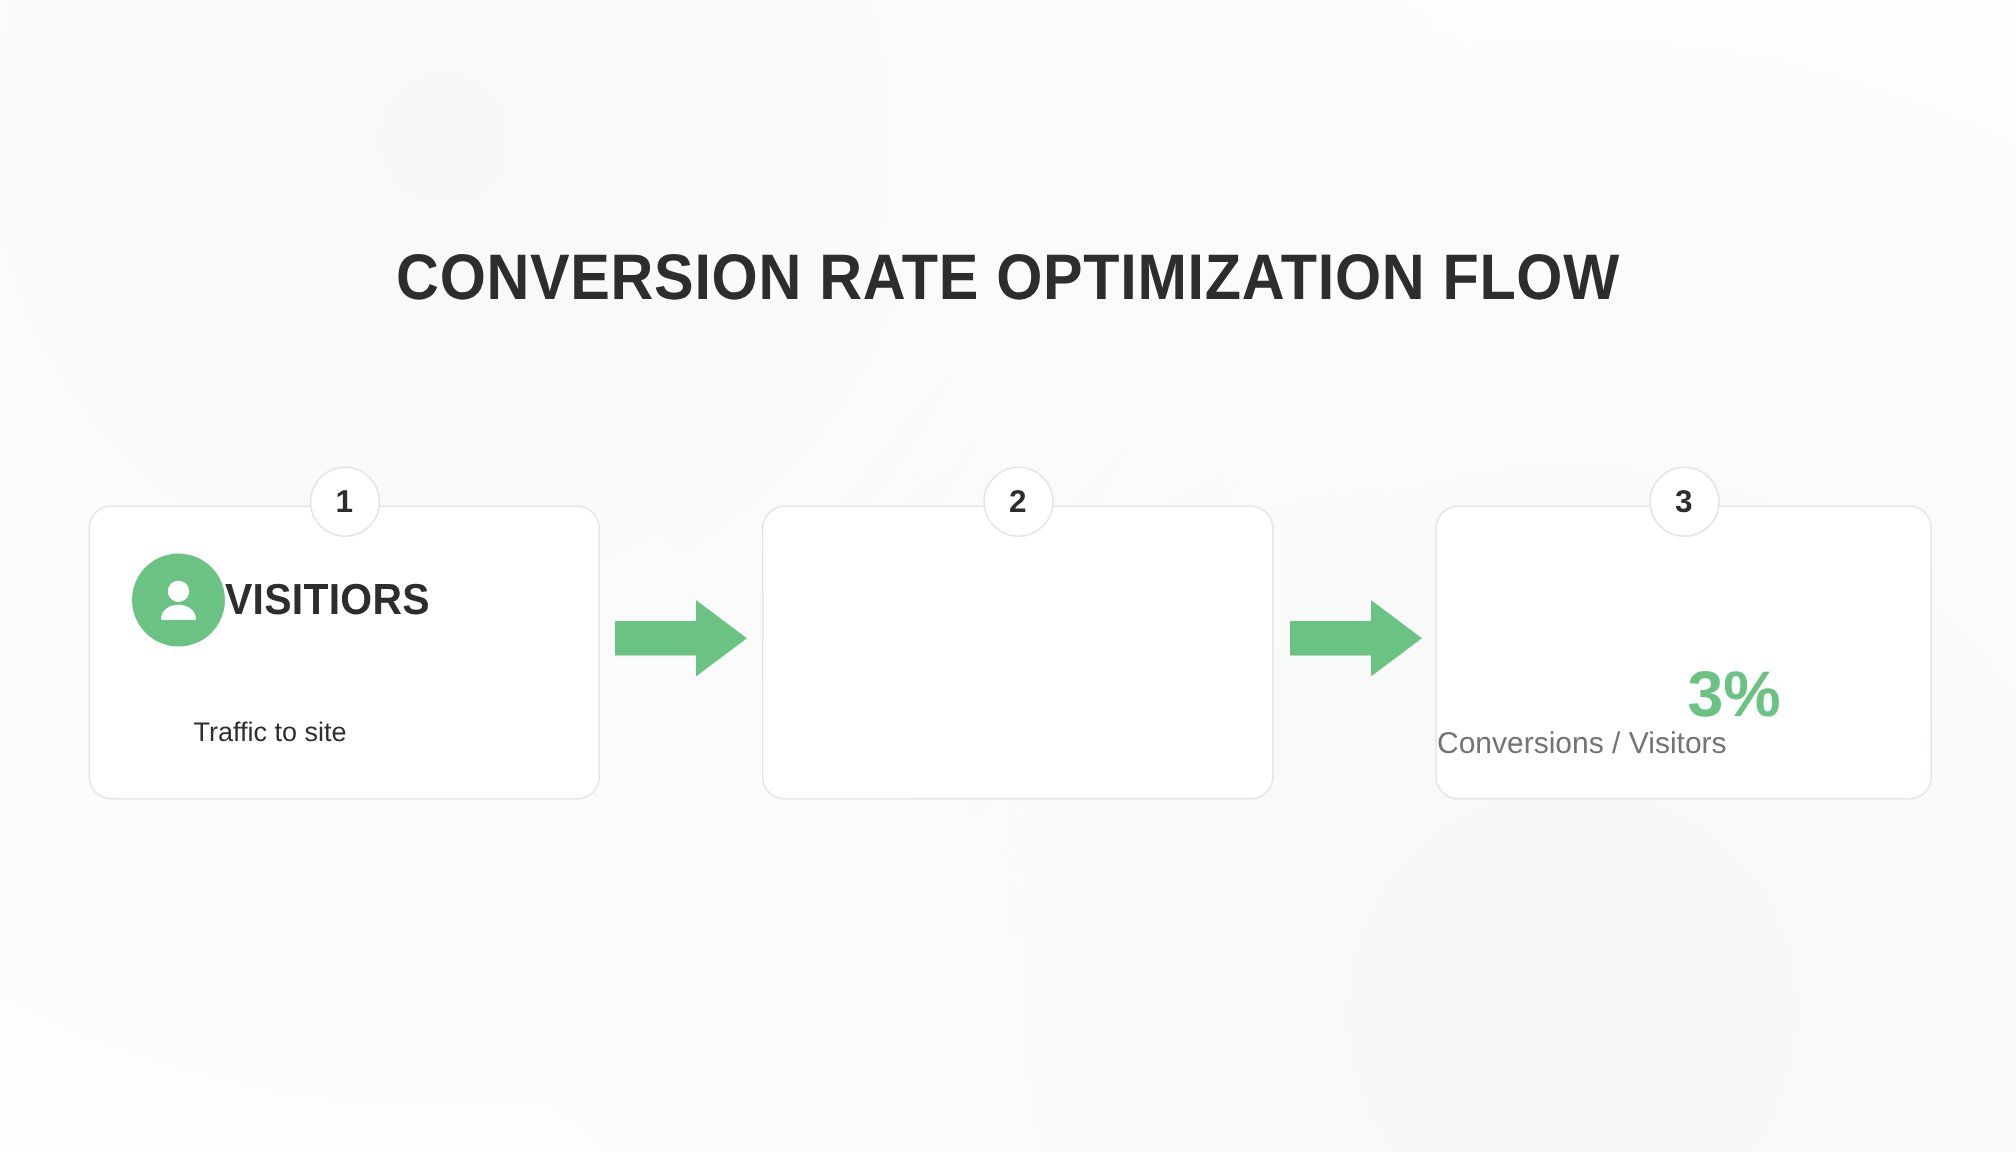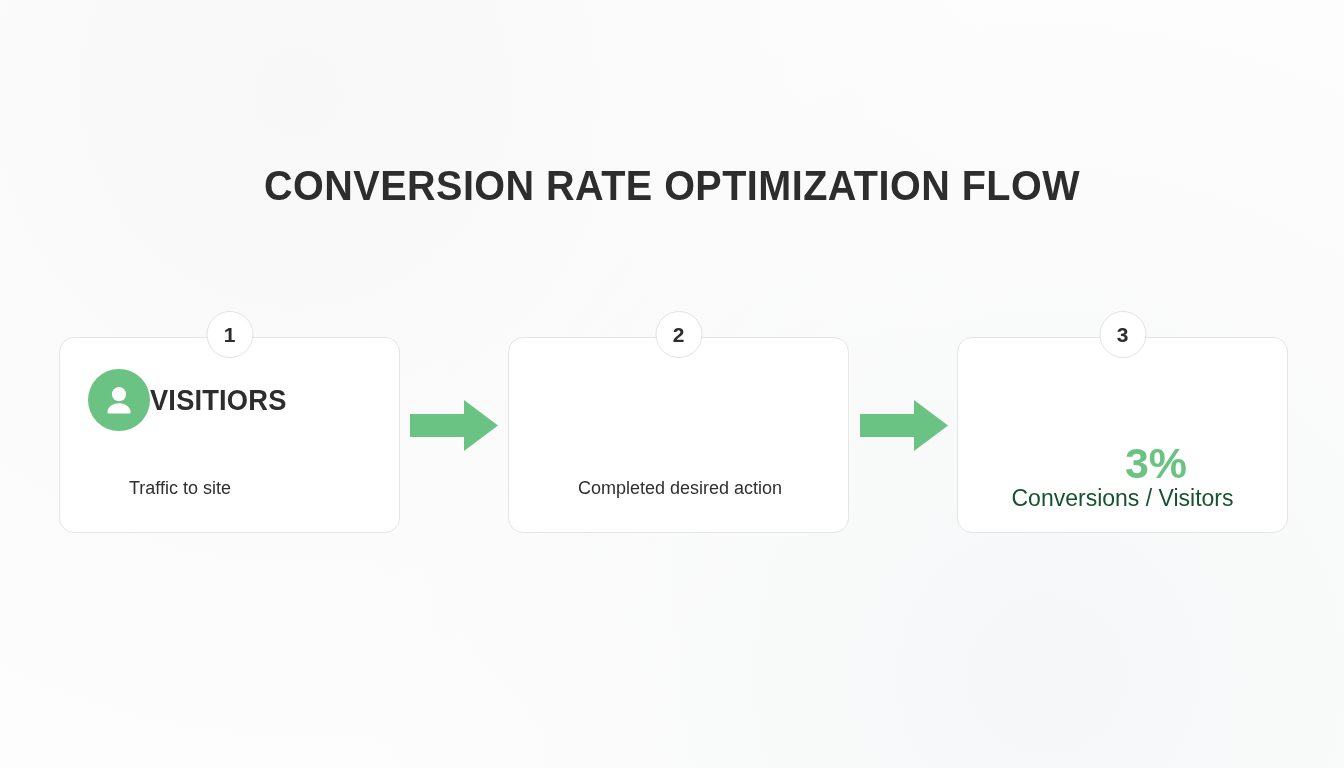--- a/index.html
+++ b/index.html
@@ -134,23 +134,22 @@
     font-weight: 700;
     color: #6ac382;
     line-height: 44px;
   }
 
   .rate-caption {
     position: absolute;
     left: 0;
     right: 0;
     top: 147px;
-    text-align: center;
-    font-size: 23px;
-    color: #14532d;
+    font-size: 20px;
+    color: #737373;
     white-space: nowrap;
   }
 
   
   .arrow {
     position: absolute;
     top: 400px;
     width: 88px;
     height: 51px;
   }
@@ -190,21 +189,20 @@
       <path d="M0 14 H54 V0 L88 25.5 L54 51 V37 H0 Z" fill="#6ac382"></path>
     </svg>
   </div>
 
   <div class="card" id="card-2">
     <div class="badge">
       <span>2</span>
     </div>
 
 
-    <div class="card-caption">Completed desired action</div>
   </div>
 
   <div class="arrow" id="arrow-2">
     <svg width="88" height="51" viewBox="0 0 88 51" aria-hidden="true">
       <path d="M0 14 H54 V0 L88 25.5 L54 51 V37 H0 Z" fill="#6ac382"></path>
     </svg>
   </div>
 
   <div class="card" id="card-3">
     <div class="badge">

